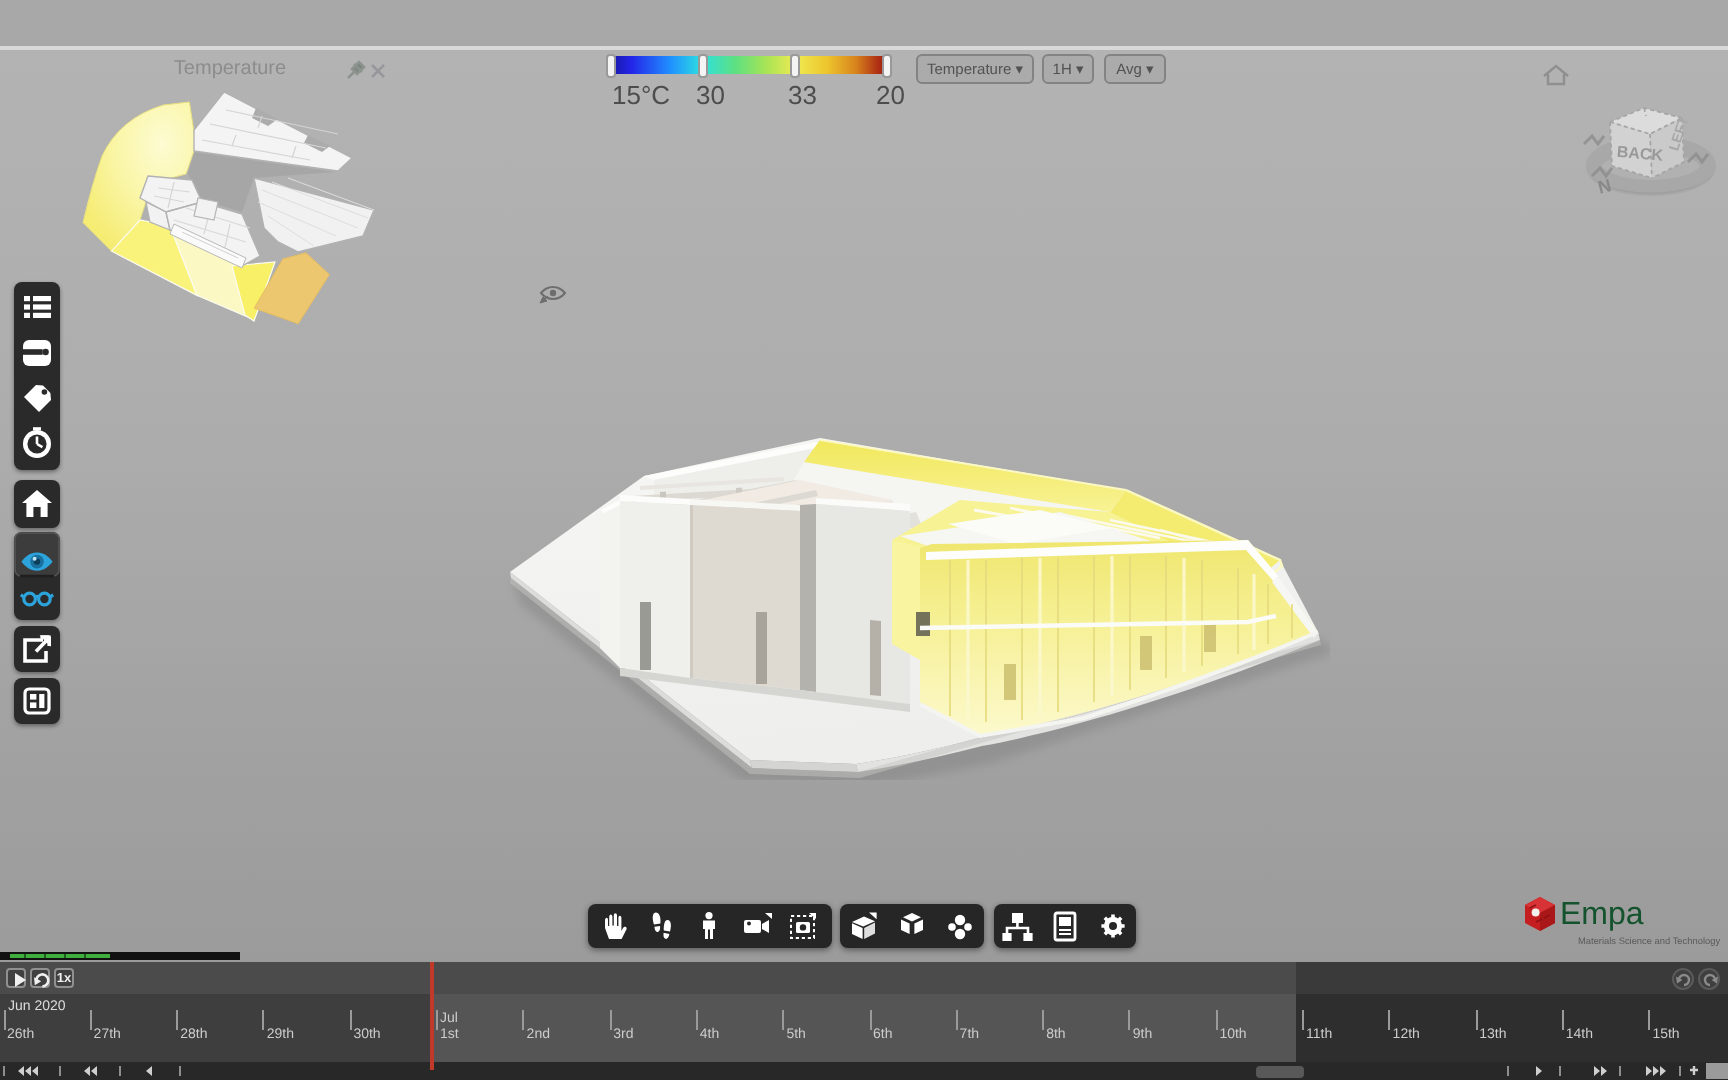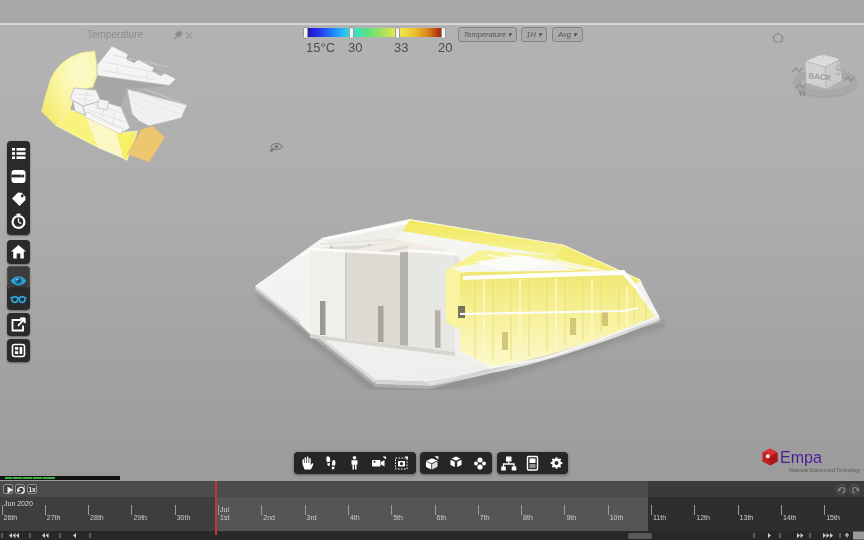--- a/index.html
+++ b/index.html
@@ -23,36 +23,36 @@
   #colorbar { left:304px; top:28px; width:142px; height:9px;
     background:linear-gradient(to right,#16169a 0%,#2424e8 8%,#2090ff 22%,#2ee0e0 33%,
       #5fe080 45%,#aae455 56%,#eeea52 66%,#eec62e 77%,#d8861c 87%,#b03014 95%,#8e1510 100%);
     border-radius:2px; }
   .handle { position:absolute; top:26.5px; width:5px; height:12px; background:#f4f4f4;
     border:1px solid #999; border-radius:2px; }
   .cblab { position:absolute; top:40px; font-size:13px; color:#4d4d4d; }
 
   .ddbtn { position:absolute; top:27px; height:15px; border:1px solid #838383;
     border-radius:3px; background:rgba(0,0,0,0.045); color:#525252;
-    font-size:7.5px; line-height:13px; text-align:center;font-style:italic; }
+    font-size:7.5px; line-height:13px; text-align:center; }
 
   
   #mmtitle { left:60px; top:29px; width:110px; text-align:center; font-size:10px; color:#8c8c8c; }
 
   
   .lgrp { position:absolute; left:7px; width:23px; background:#2a2a2a; border-radius:4px;
     box-shadow:0 1px 2px rgba(0,0,0,.4); }
 
   
   .bbar { position:absolute; top:452px; height:22px; background:#262626; border-radius:4px;
     box-shadow:0 1px 3px rgba(0,0,0,.45); }
 
   
   #empa { left:762px; top:448px; }
-  #empaTxt { left:780px; top:449px; font-size:16px; color:#4c1d95; }
+  #empaTxt { left:780px; top:449px; font-size:16px; color:#14532d; }
   #empaSub { left:789px; top:467.5px; font-size:4.7px; color:#5a5a5a; white-space:nowrap; }
 
   
   #tl { left:0; top:481px; width:864px; height:59px; background:#4b4b4b; }
   #tlTopR { left:648px; top:481px; width:216px; height:16px; background:#3a3a3a; }
   #dateStrip { left:0; top:497px; width:864px; height:34px; background:#555; }
   #dateL { left:0; top:497px; width:216px; height:34px; background:#3e3e3e; }
   #dateR { left:648px; top:497px; width:216px; height:34px; background:#2e2e2e; }
   #botStrip { left:0; top:531px; width:864px; height:9px; background:#282828; }
   #redline { left:215px; top:481px; width:2px; height:50px; background:#c0392b; }

